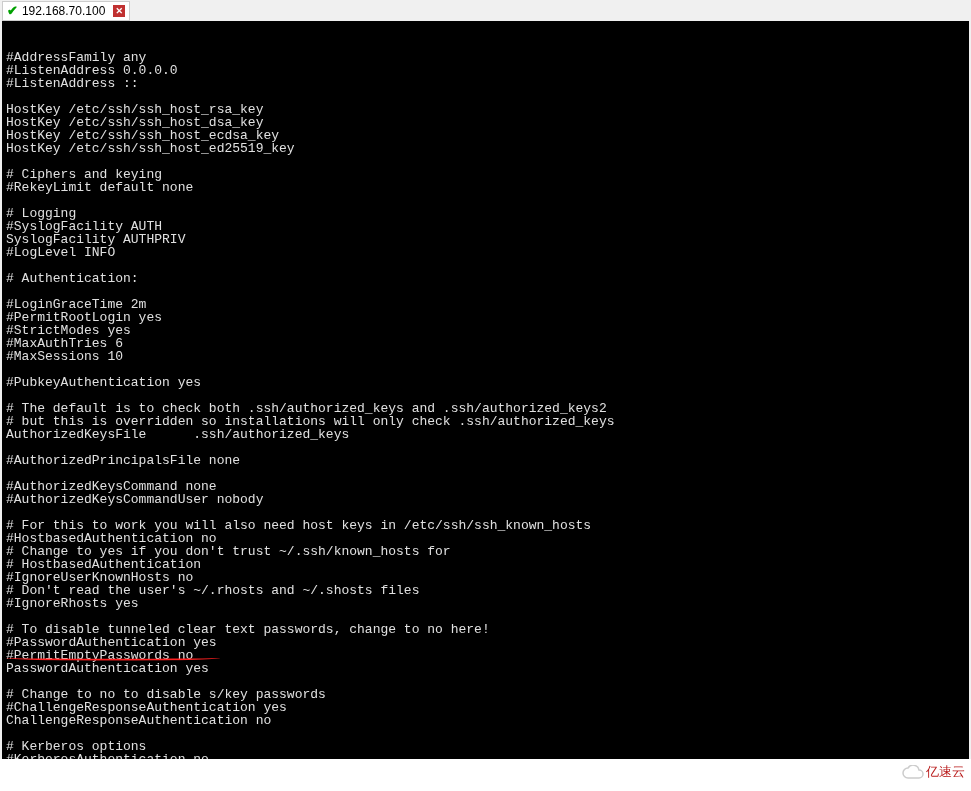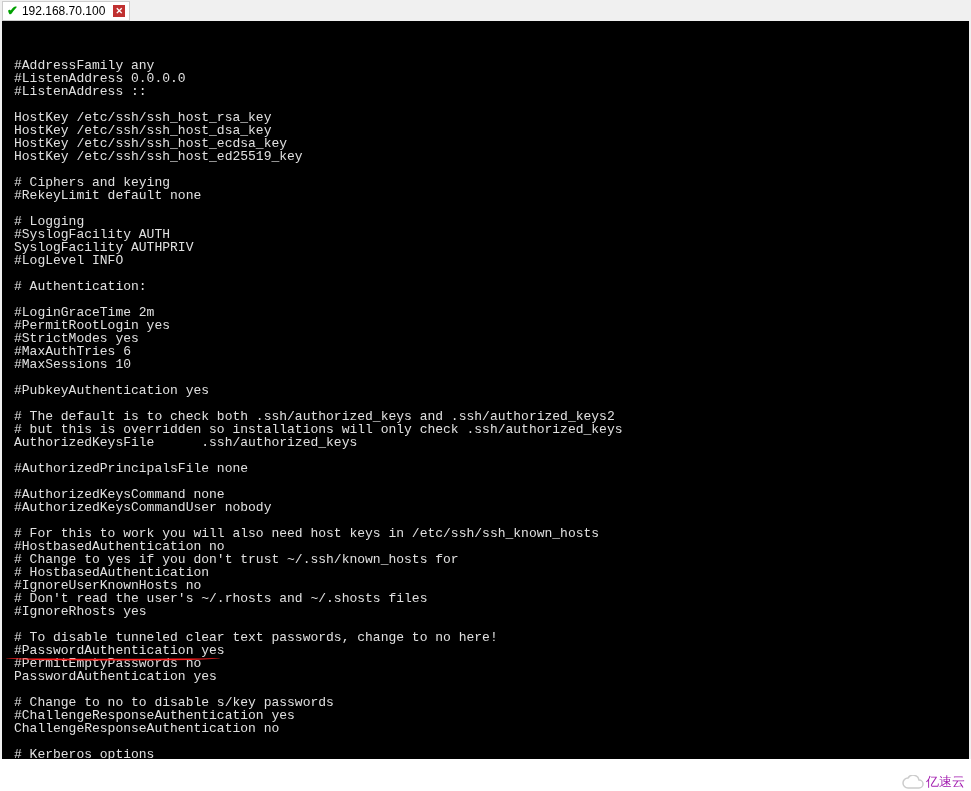--- a/index.html
+++ b/index.html
@@ -49,21 +49,21 @@
       justify-content: center;
       font-size: 9px;
       font-weight: bold;
       cursor: pointer;
     }
     .terminal {
       background: #000000;
       color: #e0e0e0;
       font-size: 13px;
       line-height: 13px;
-      padding: 12px;
+      padding: 4px;
       width: 967px;
       height: 738px;
       margin: 0 2px;
       white-space: pre;
       font-family: "Consolas", "Courier New", monospace;
       position: relative;
     }
     .terminal .line {
       min-height: 13px;
     }
@@ -73,25 +73,25 @@
       border-radius: 50%;
       height: 8px;
       width: 214px;
       left: 4px;
       top: 633px;
       pointer-events: none;
       transform: scaleY(0.7);
     }
     .watermark {
       position: absolute;
-      bottom: 0;
+      bottom: 10px;
       right: 6px;
       display: flex;
       align-items: center;
-      color: #a21caf;
+      color: #b91c1c;
       font-family: Arial, sans-serif;
       font-size: 13px;
     }
     .watermark svg {
       margin-right: 2px;
     }
     .bottom-strip {
       position: absolute;
       bottom: 0;
       left: 0;

